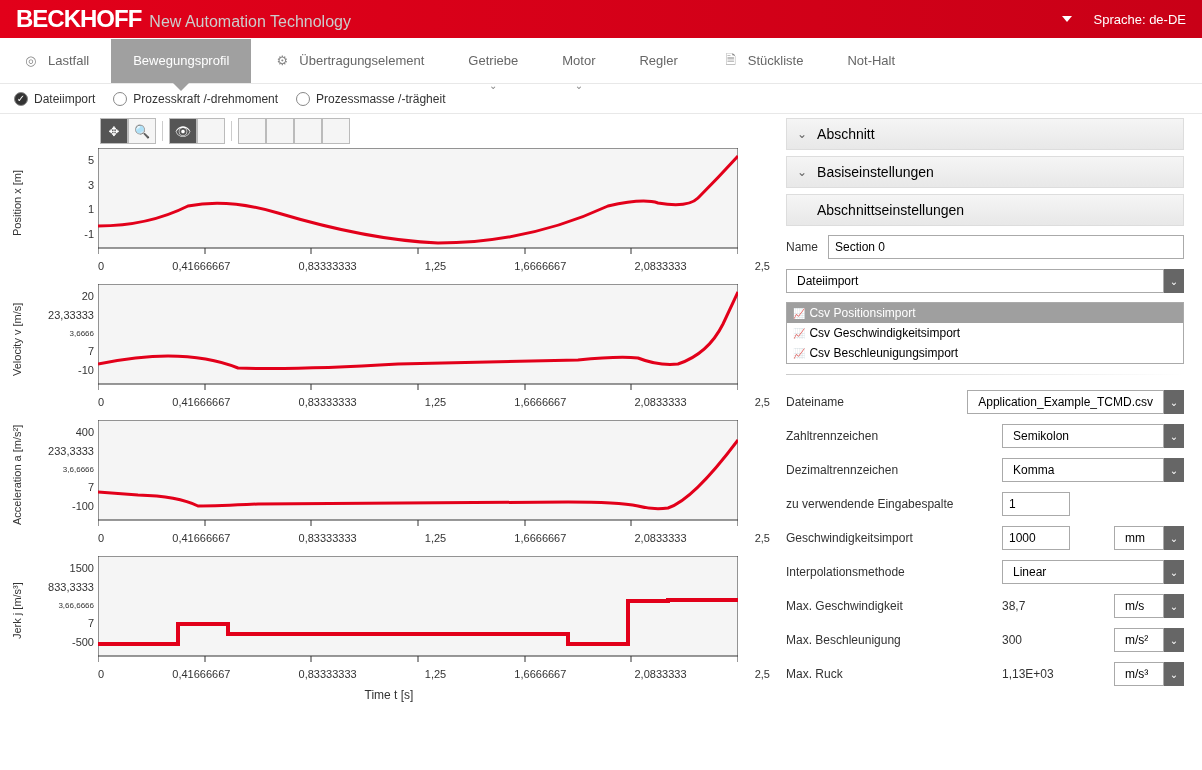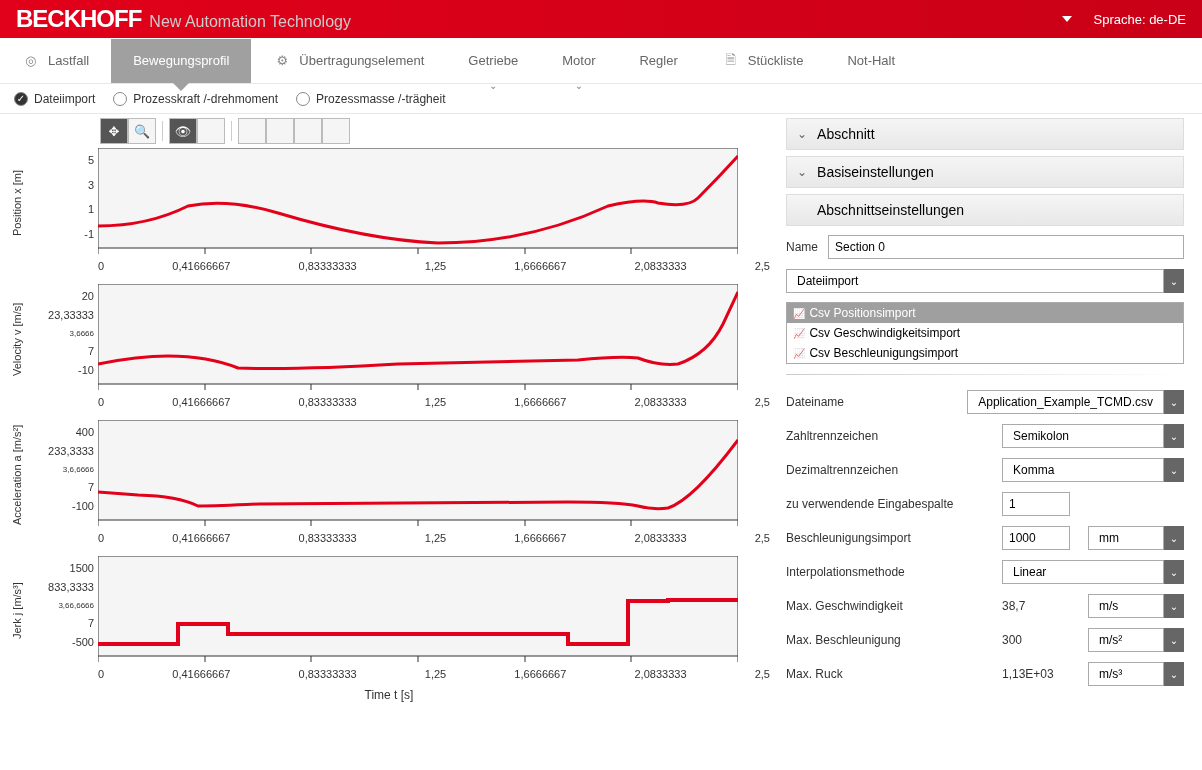--- a/index.html
+++ b/index.html
@@ -55,21 +55,21 @@
   .accordion-chev { font-size: 12px; color: #666; }
   .section-hdr { height: 32px; background: linear-gradient(#f5f5f5,#e8e8e8); border: 1px solid #ddd; display: flex; align-items: center; padding: 0 10px 0 30px; font-size: 14px; margin-bottom: 8px; }
   .form-row { display: flex; align-items: center; margin-bottom: 8px; min-height: 26px; }
   .form-label { width: 216px; font-size: 12px; color: #333; }
   .form-input { border: 1px solid #aaa; height: 24px; padding: 0 6px; font-size: 12px; background: #fff; }
   .form-input.wide { flex: 1; }
   .form-input.nm { width: 68px; }
   .dropdown { flex: 1; display: flex; }
   .dropdown-val { flex:1; border: 1px solid #aaa; height: 24px; padding: 0 10px; font-size: 12px; display: flex; align-items: center; background: #fff; overflow: hidden; white-space: nowrap; }
   .dropdown-btn { width: 20px; height: 24px; background: #666; color: #fff; display: flex; align-items: center; justify-content: center; font-size: 10px; cursor: pointer; }
-  .unit-dd { width: 96px; display: flex; margin-left: 14px; }
+  .unit-dd { width: 70px; display: flex; margin-left: 14px; }
   .unit-dd .dropdown-val { flex: 1; }
   .listbox { border: 1px solid #aaa; margin-bottom: 10px; }
   .listbox-item { padding: 3px 6px; font-size: 12px; display: flex; align-items: center; gap: 4px; cursor: pointer; }
   .listbox-item.selected { background: #9f9f9f; color: #fff; }
   .csv-icon { font-size: 10px; color: #e2001a; }
   .listbox-item.selected .csv-icon { color: #fff; }
   .sep-line { height: 1px; background: linear-gradient(to right, #ccc, #fff); margin: 8px 0 14px; }
   .ro-val { width: 68px; font-size: 12px; color: #333; }
 </style>
 </head>
@@ -352,21 +352,21 @@
       <div class="dropdown">
         <div class="dropdown-val">Komma</div>
         <div class="dropdown-btn">⌄</div>
       </div>
     </div>
     <div class="form-row">
       <div class="form-label">zu verwendende Eingabespalte</div>
       <input class="form-input nm" value="1" style="">
     </div>
     <div class="form-row">
-      <div class="form-label">Beschleunigungsimport</div>
+      <div class="form-label">Geschwindigkeitsimport</div>
       <input class="form-input nm" value="1000" style="">
       <div style="flex:1"></div>
       <div class="unit-dd">
         <div class="dropdown-val">mm</div>
         <div class="dropdown-btn">⌄</div>
       </div>
     </div>
     <div class="form-row">
       <div class="form-label">Interpolationsmethode</div>
       <div class="dropdown">

